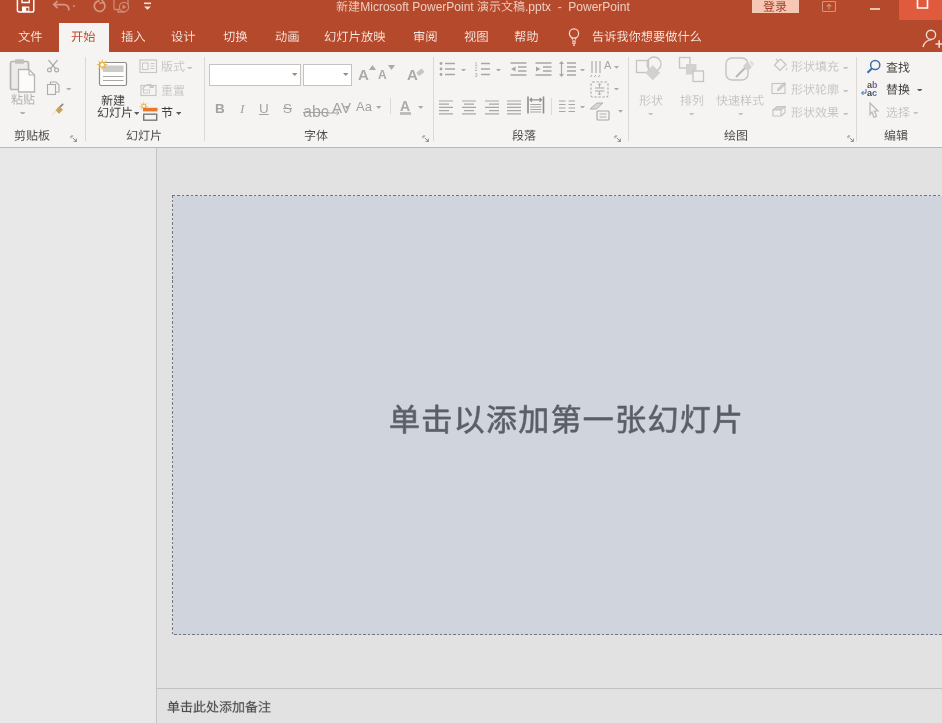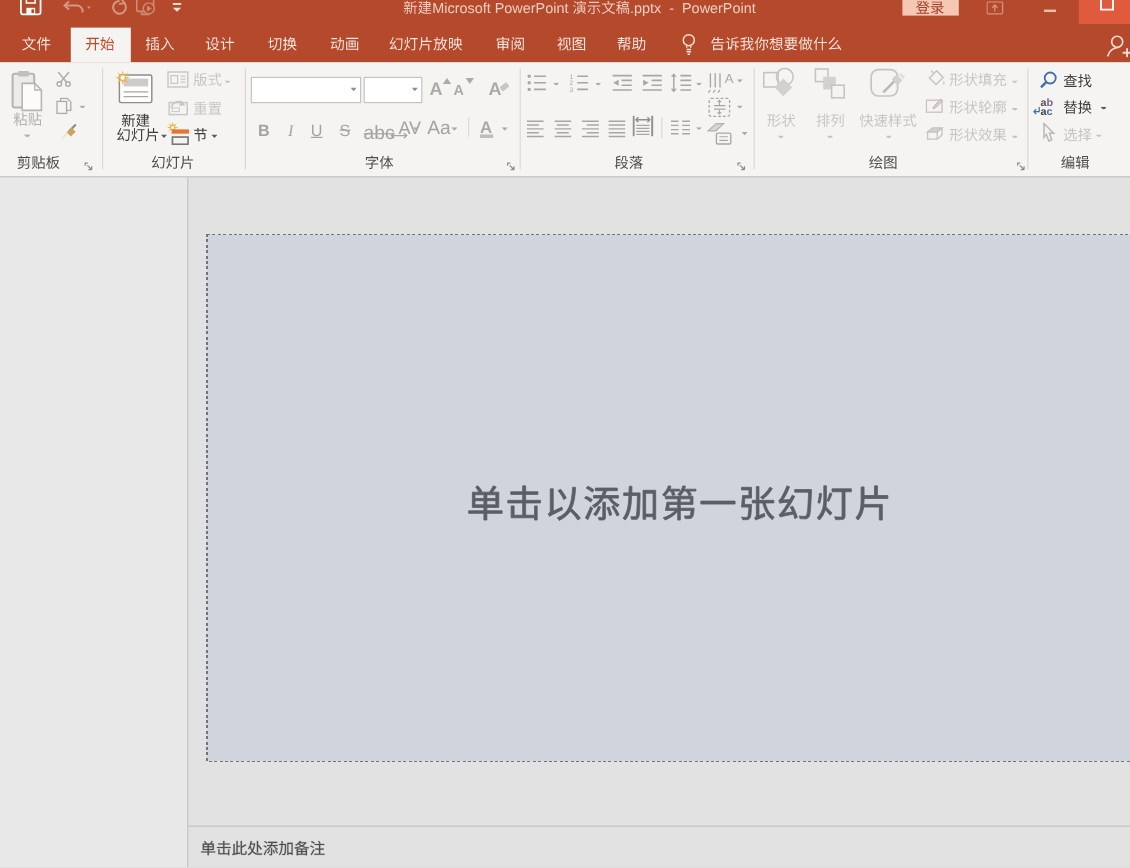--- a/index.html
+++ b/index.html
@@ -459,21 +459,21 @@
 <div class="ab" style="left:259px;top:100.5px;font-size:13.5px;color:#A5A3A1;text-decoration:underline">U</div>
 <div class="ab" style="left:283px;top:100.5px;font-size:13.5px;color:#A5A3A1;text-decoration:line-through">S</div>
 <div class="ab" style="left:303px;top:102.5px;font-size:16px;color:#A5A3A1;text-decoration:line-through">abc</div>
 <div class="ab" style="left:332px;top:99px;font-size:15px;color:#A5A3A1">AV</div>
 <svg class="ab" style="left:325px;top:110px" width="15" height="6" fill="none" stroke="#A5A3A1" stroke-width="1">
     <path d="M1 3 h12 M3.5 0.8 L1 3 l2.5 2.2 M11.5 0.8 L14 3 l-2.5 2.2"></path>
   </svg>
 <svg class="ab" style="left:343.5px;top:106px" width="5.4" height="2.9700000000000006">
     <path d="M0 0 h5.4 l-2.7 2.9700000000000006 z" fill="#ACAAA8"></path>
   </svg>
-<div class="ab" style="left:356px;top:99px;font-size:16px;color:#A5A3A1">Aa</div>
+<div class="ab" style="left:356px;top:99px;font-size:13px;color:#A5A3A1">Aa</div>
 <svg class="ab" style="left:375.5px;top:106px" width="5.4" height="2.9700000000000006">
     <path d="M0 0 h5.4 l-2.7 2.9700000000000006 z" fill="#ACAAA8"></path>
   </svg>
 <div class="ab" style="left:390px;top:98px;width:1px;height:16px;background:#DCD8D4"></div>
 <div class="ab" style="left:400px;top:98px;font-size:14px;font-weight:bold;color:#ACAAA8">A</div>
 <div class="ab" style="left:399.5px;top:111.5px;width:11px;height:3px;background:#C0BDBA"></div>
 <svg class="ab" style="left:417.5px;top:106px" width="5.4" height="2.9700000000000006">
     <path d="M0 0 h5.4 l-2.7 2.9700000000000006 z" fill="#ACAAA8"></path>
   </svg>
 <svg class="ab" style="left:439px;top:61px" width="18" height="17" fill="none">

